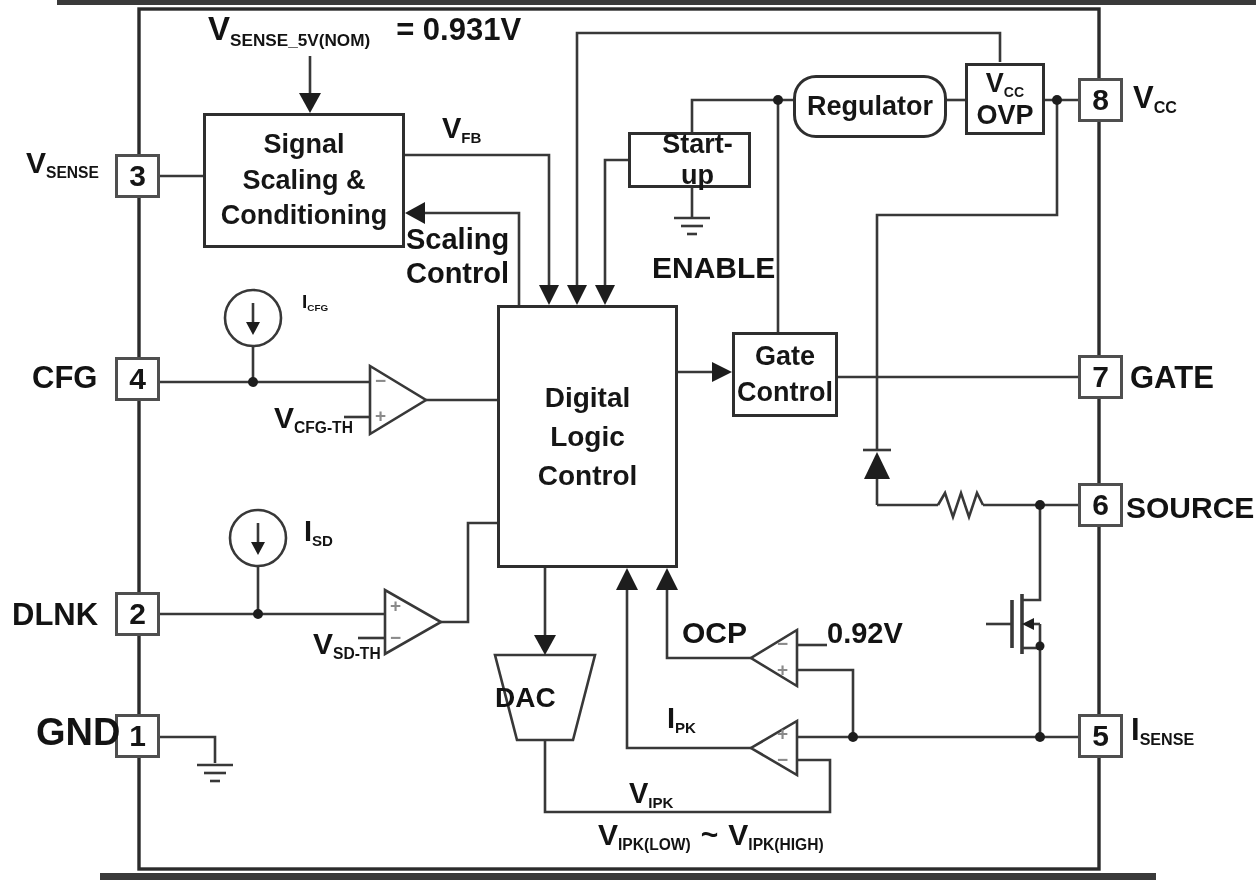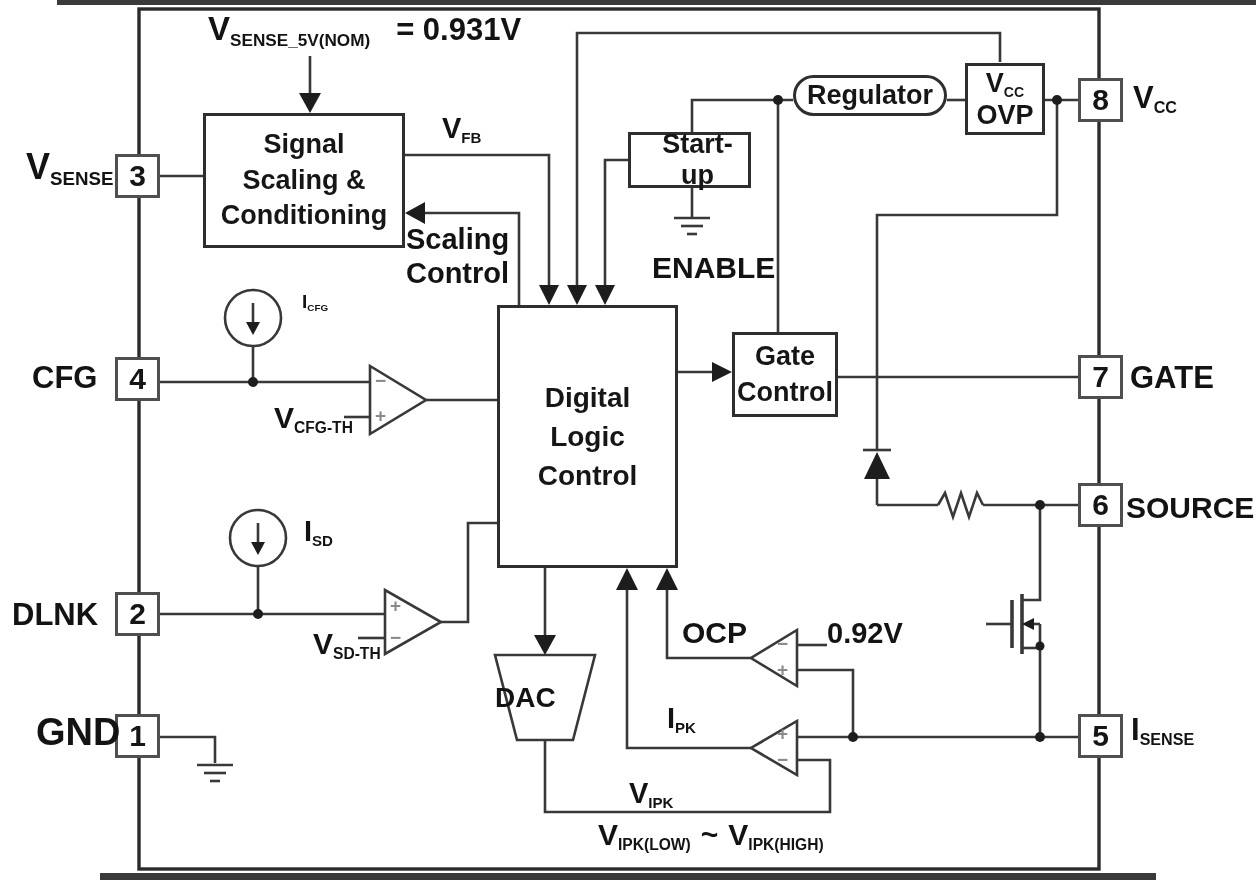--- a/index.html
+++ b/index.html
@@ -168,21 +168,21 @@
   <div class="block bl1" style="left:203px;top:113px;width:202px;height:135px;font-size:27px;">
     <div>Signal</div>
     <div>Scaling &amp;</div>
     <div>Conditioning</div>
   </div>
 
   <div class="block" style="left:628px;top:132px;width:123px;height:56px;font-size:27px;padding-left:16px;">
     <div>Start-up</div>
   </div>
 
-  <div class="block" style="left:793px;top:75px;width:154px;height:41px;font-size:27px;border-radius:23px;">
+  <div class="block" style="left:793px;top:75px;width:154px;height:63px;font-size:27px;border-radius:23px;">
     <div>Regulator</div>
   </div>
 
   <div class="block" style="left:965px;top:63px;width:80px;height:72px;font-size:27px;line-height:1.2;">
     <div><span>V</span><span class="sub">CC</span></div>
     <div>OVP</div>
   </div>
 
   <div class="block bl1" style="left:732px;top:332px;width:106px;height:85px;font-size:27px;">
     <div>Gate</div>
@@ -215,21 +215,21 @@
   <div class="pin" style="left:1078px;top:355px;">
       <span>7</span>
     </div>
   <div class="pin" style="left:1078px;top:483px;">
       <span>6</span>
     </div>
   <div class="pin" style="left:1078px;top:714px;">
       <span>5</span>
     </div>
 
-  <div class="lbl" style="left:26px;top:146px;font-size:36px;"><span>V</span><span class="sub">SENSE</span></div>
+  <div class="lbl" style="left:26px;top:146px;font-size:30px;"><span>V</span><span class="sub">SENSE</span></div>
   <div class="lbl" style="left:32px;top:360px;font-size:31px;">CFG</div>
   <div class="lbl" style="left:12px;top:597px;font-size:31px;">DLNK</div>
   <div class="lbl" style="left:36px;top:711px;font-size:38px;">GND</div>
   <div class="lbl" style="left:1133px;top:80px;font-size:31px;"><span>V</span><span class="sub">CC</span></div>
   <div class="lbl" style="left:1130px;top:360px;font-size:31px;">GATE</div>
   <div class="lbl" style="left:1126px;top:491px;font-size:30px;">SOURCE</div>
   <div class="lbl" style="left:1131px;top:712px;font-size:31px;"><span>I</span><span class="sub">SENSE</span></div>
 
   <div class="lbl" style="left:208px;top:10px;font-size:33px;">
     <span>V</span><span class="sub">SENSE_5V(NOM)</span><span style="margin-left:26px;font-size:31px;">= 0.931V</span>

